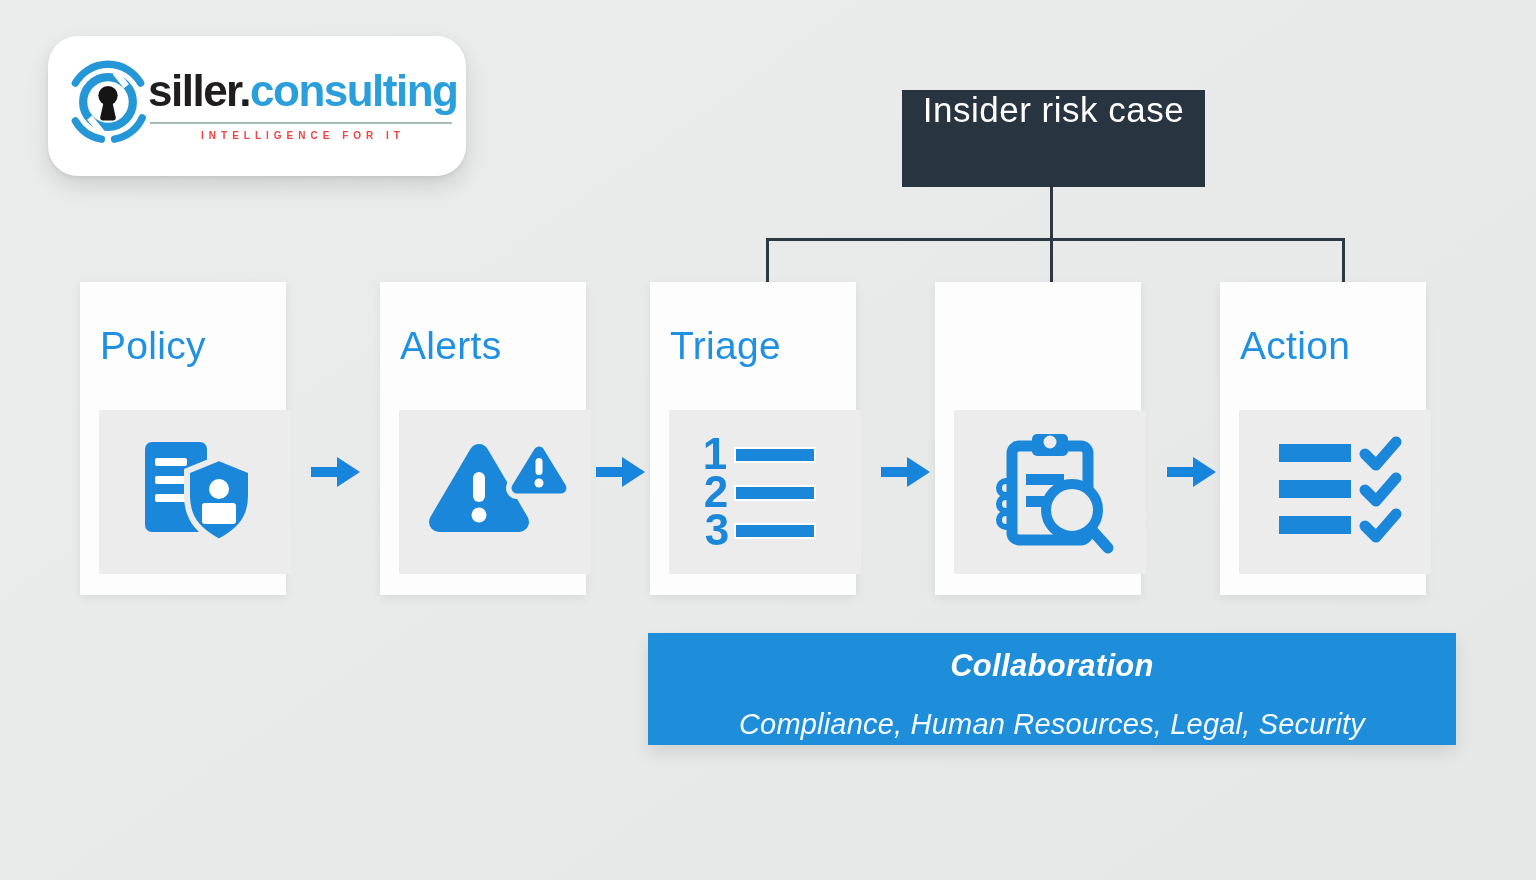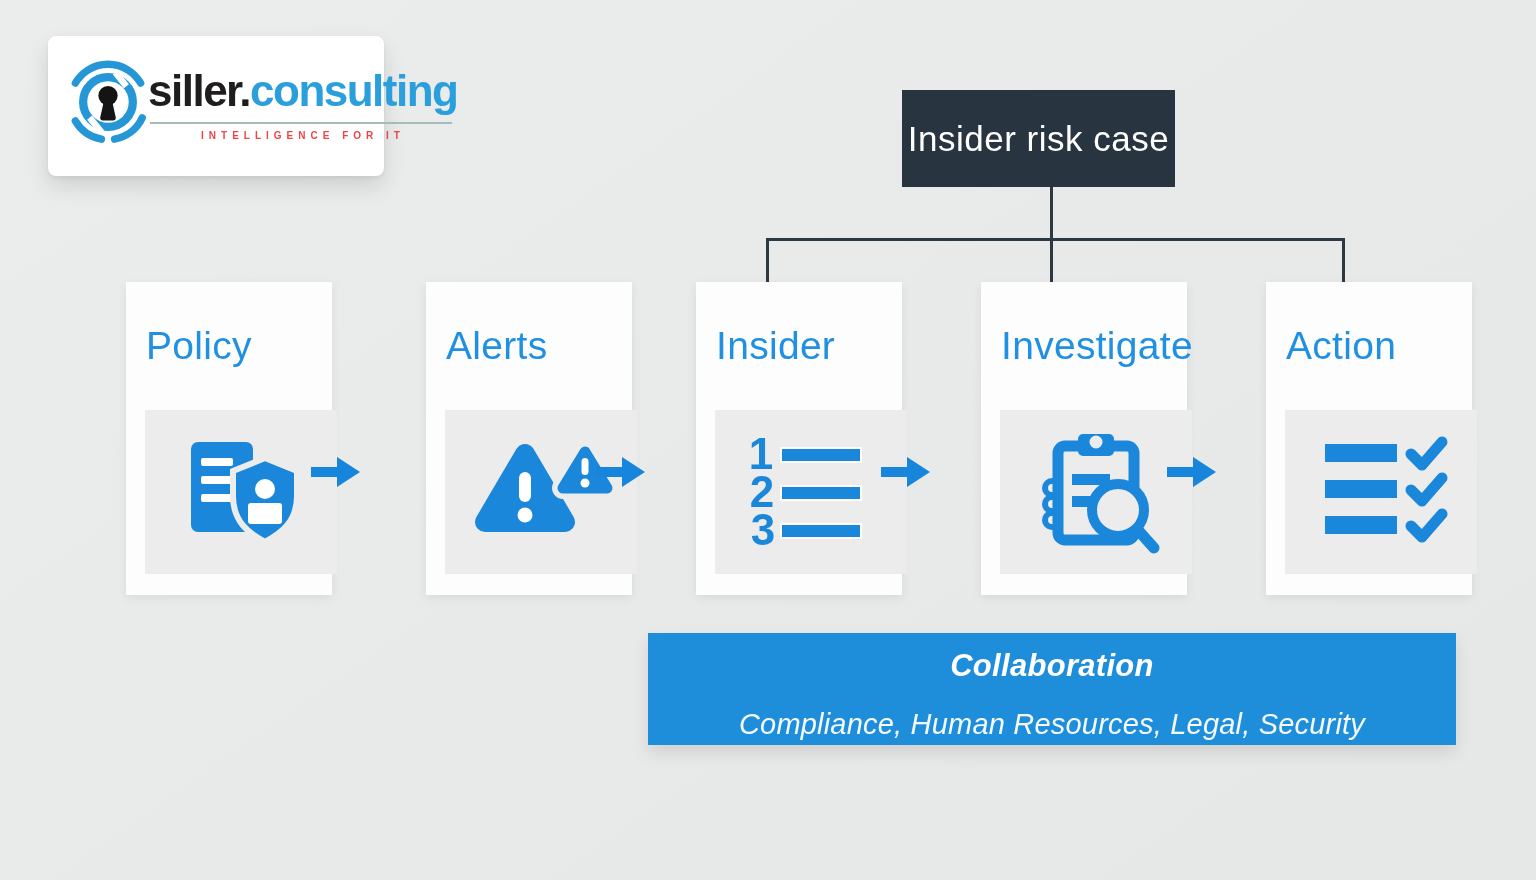--- a/index.html
+++ b/index.html
@@ -3,48 +3,48 @@
 <meta charset="utf-8">
 <style>
   * { margin:0; padding:0; box-sizing:border-box; }
   html,body { width:1536px; height:880px; }
   body { font-family:"Liberation Sans", sans-serif; background:#e9eaea; overflow:hidden; }
 
   .canvas { position:absolute; top:0; left:0; width:1536px; height:880px;
             background:linear-gradient(145deg,#ebecec 0%, #e8e9e9 55%, #e6e7e7 100%); }
 
   
-  .logo-card { position:absolute; left:48px; top:36px; width:336px; height:140px;
-               background:#ffffff; border-radius:8px;
+  .logo-card { position:absolute; left:48px; top:36px; width:418px; height:140px;
+               background:#ffffff; border-radius:30px;
                box-shadow:0 10px 22px rgba(0,0,0,.12), 0 2px 4px rgba(0,0,0,.06); }
   .logo-mark { position:absolute; left:14px; top:18px; width:92px; height:96px; }
   .brand-line { position:absolute; left:100px; top:30px; width:306px; white-space:nowrap;
                 font-size:44px; font-weight:bold; letter-spacing:-1.5px; }
   .brand-primary { color:#1f1d1e; }
   .brand-secondary { color:#2b9fdc; }
   .brand-rule { position:absolute; left:102px; top:86px; width:302px; height:2px;
                 background:#a5bdb6; }
   .brand-tagline { position:absolute; left:104px; top:94px; width:302px; text-align:center;
                    font-size:10px; font-weight:bold; letter-spacing:5px; color:#ef4444;
                    white-space:nowrap; }
 
   
-  .root-node { position:absolute; left:902px; top:90px; width:273px; height:97px;
-               background:#28343f; color:#ffffff; display:flex; align-items:center;
+  .root-node { position:absolute; left:902px; top:90px; width:303px; height:97px;
+               background:#28343f; color:#ffffff; display:flex; 
                justify-content:center; font-size:35px; letter-spacing:.5px; }
   .conn { position:absolute; background:#2c3942; }
   .conn-v-root   { left:1050px; top:187px; width:3px;  height:53px; }
   .conn-h        { left:766px;  top:238px; width:579px; height:3px; }
   .conn-v-left   { left:766px;  top:238px; width:3px;  height:46px; }
   .conn-v-mid    { left:1050px; top:238px; width:3px;  height:46px; }
   .conn-v-right  { left:1342px; top:238px; width:3px;  height:46px; }
 
   
   .stage { position:absolute; top:282px; width:206px; height:313px; background:#fdfdfd;
-           box-shadow:0 3px 10px rgba(0,0,0,.07);margin-left:46px; }
+           box-shadow:0 3px 10px rgba(0,0,0,.07); }
   .stage-policy      { left:80px;   }
   .stage-alerts      { left:380px;  }
   .stage-triage      { left:650px;  }
   .stage-investigate { left:935px;  }
   .stage-action      { left:1220px;text-align:center; }
   .stage-title { position:absolute; left:20px; top:42px; font-size:39px; color:#2090e2;
                  letter-spacing:.3px; white-space:nowrap; }
   .icon-area { position:absolute; left:19px; top:128px; width:192px; height:164px;
                background:#ececec; display:flex; align-items:center; justify-content:center; }
   .icon-area svg { width:160px; height:140px; }
@@ -122,35 +122,34 @@
         <circle cx="64" cy="93" r="7.5" fill="#ffffff"></circle>
         <path d="M124 30 L146 66 L102 66 Z" fill="#ececec" stroke="#ececec" stroke-width="22" stroke-linejoin="round"></path>
         <path d="M124 30 L146 66 L102 66 Z" fill="#1b87da" stroke="#1b87da" stroke-width="11" stroke-linejoin="round"></path>
         <rect x="120.5" y="36" width="7" height="17" rx="3.5" fill="#ffffff"></rect>
         <circle cx="124" cy="61" r="4.5" fill="#ffffff"></circle>
       </svg>
     </div>
   </div>
 
   <div class="stage stage-triage">
-    <div class="stage-title">Insider</div>
+    <div class="stage-title">Triage</div>
     <div class="icon-area">
       <svg viewBox="0 0 160 140">
         <text x="30" y="47" font-size="44" font-weight="bold" fill="#1b87da" text-anchor="middle">1</text>
         <text x="31" y="85" font-size="44" font-weight="bold" fill="#1b87da" text-anchor="middle">2</text>
         <text x="32" y="123" font-size="44" font-weight="bold" fill="#1b87da" text-anchor="middle">3</text>
         <rect x="50" y="26" width="80" height="14" fill="#1b87da" stroke="#ffffff" stroke-width="2"></rect>
         <rect x="50" y="64" width="80" height="14" fill="#1b87da" stroke="#ffffff" stroke-width="2"></rect>
         <rect x="50" y="102" width="80" height="14" fill="#1b87da" stroke="#ffffff" stroke-width="2"></rect>
       </svg>
     </div>
   </div>
 
   <div class="stage stage-investigate">
-    <div class="stage-title">Investigate</div>
     <div class="icon-area">
       <svg viewBox="0 0 160 140">
         <circle cx="36" cy="66" r="7" fill="none" stroke="#1b87da" stroke-width="6"></circle>
         <circle cx="36" cy="82" r="7" fill="none" stroke="#1b87da" stroke-width="6"></circle>
         <circle cx="36" cy="98" r="7" fill="none" stroke="#1b87da" stroke-width="6"></circle>
         <rect x="42" y="24" width="76" height="94" rx="7" fill="#ececec" stroke="#1b87da" stroke-width="11"></rect>
         <rect x="62" y="12" width="36" height="22" rx="5" fill="#1b87da"></rect>
         <circle cx="80" cy="20" r="6.5" fill="#ececec"></circle>
         <rect x="56" y="52" width="38" height="11" fill="#1b87da"></rect>
         <rect x="56" y="74" width="26" height="11" fill="#1b87da"></rect>

